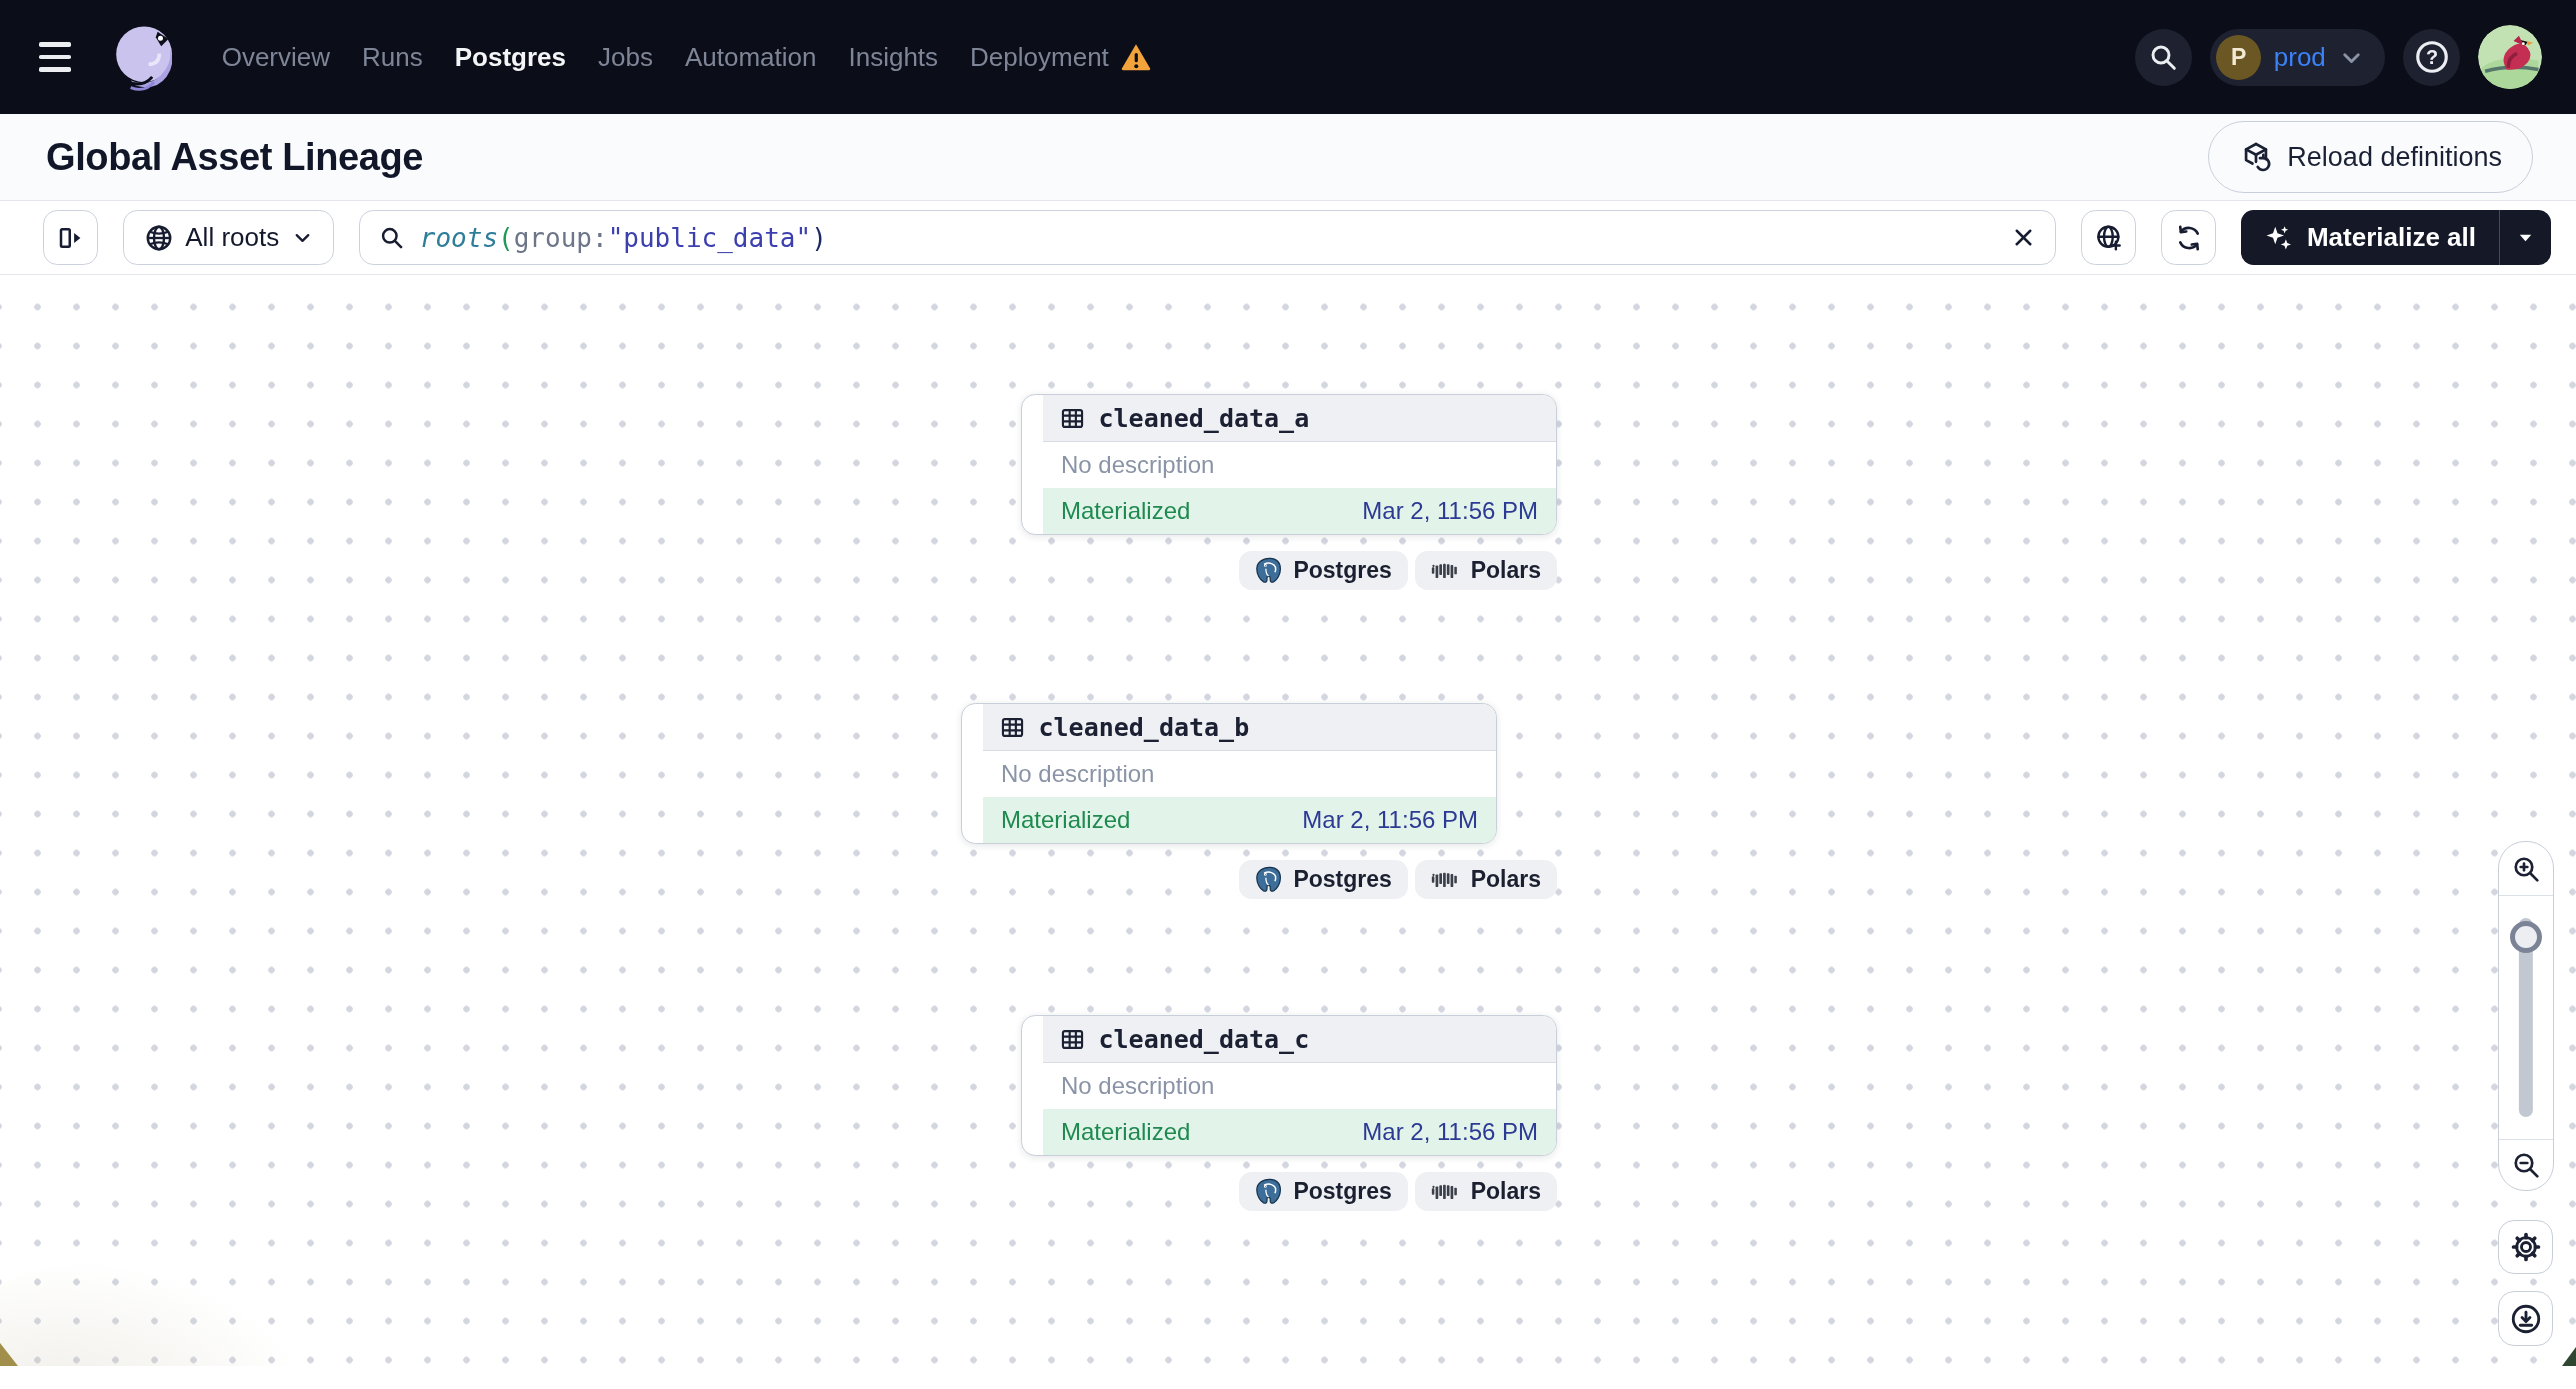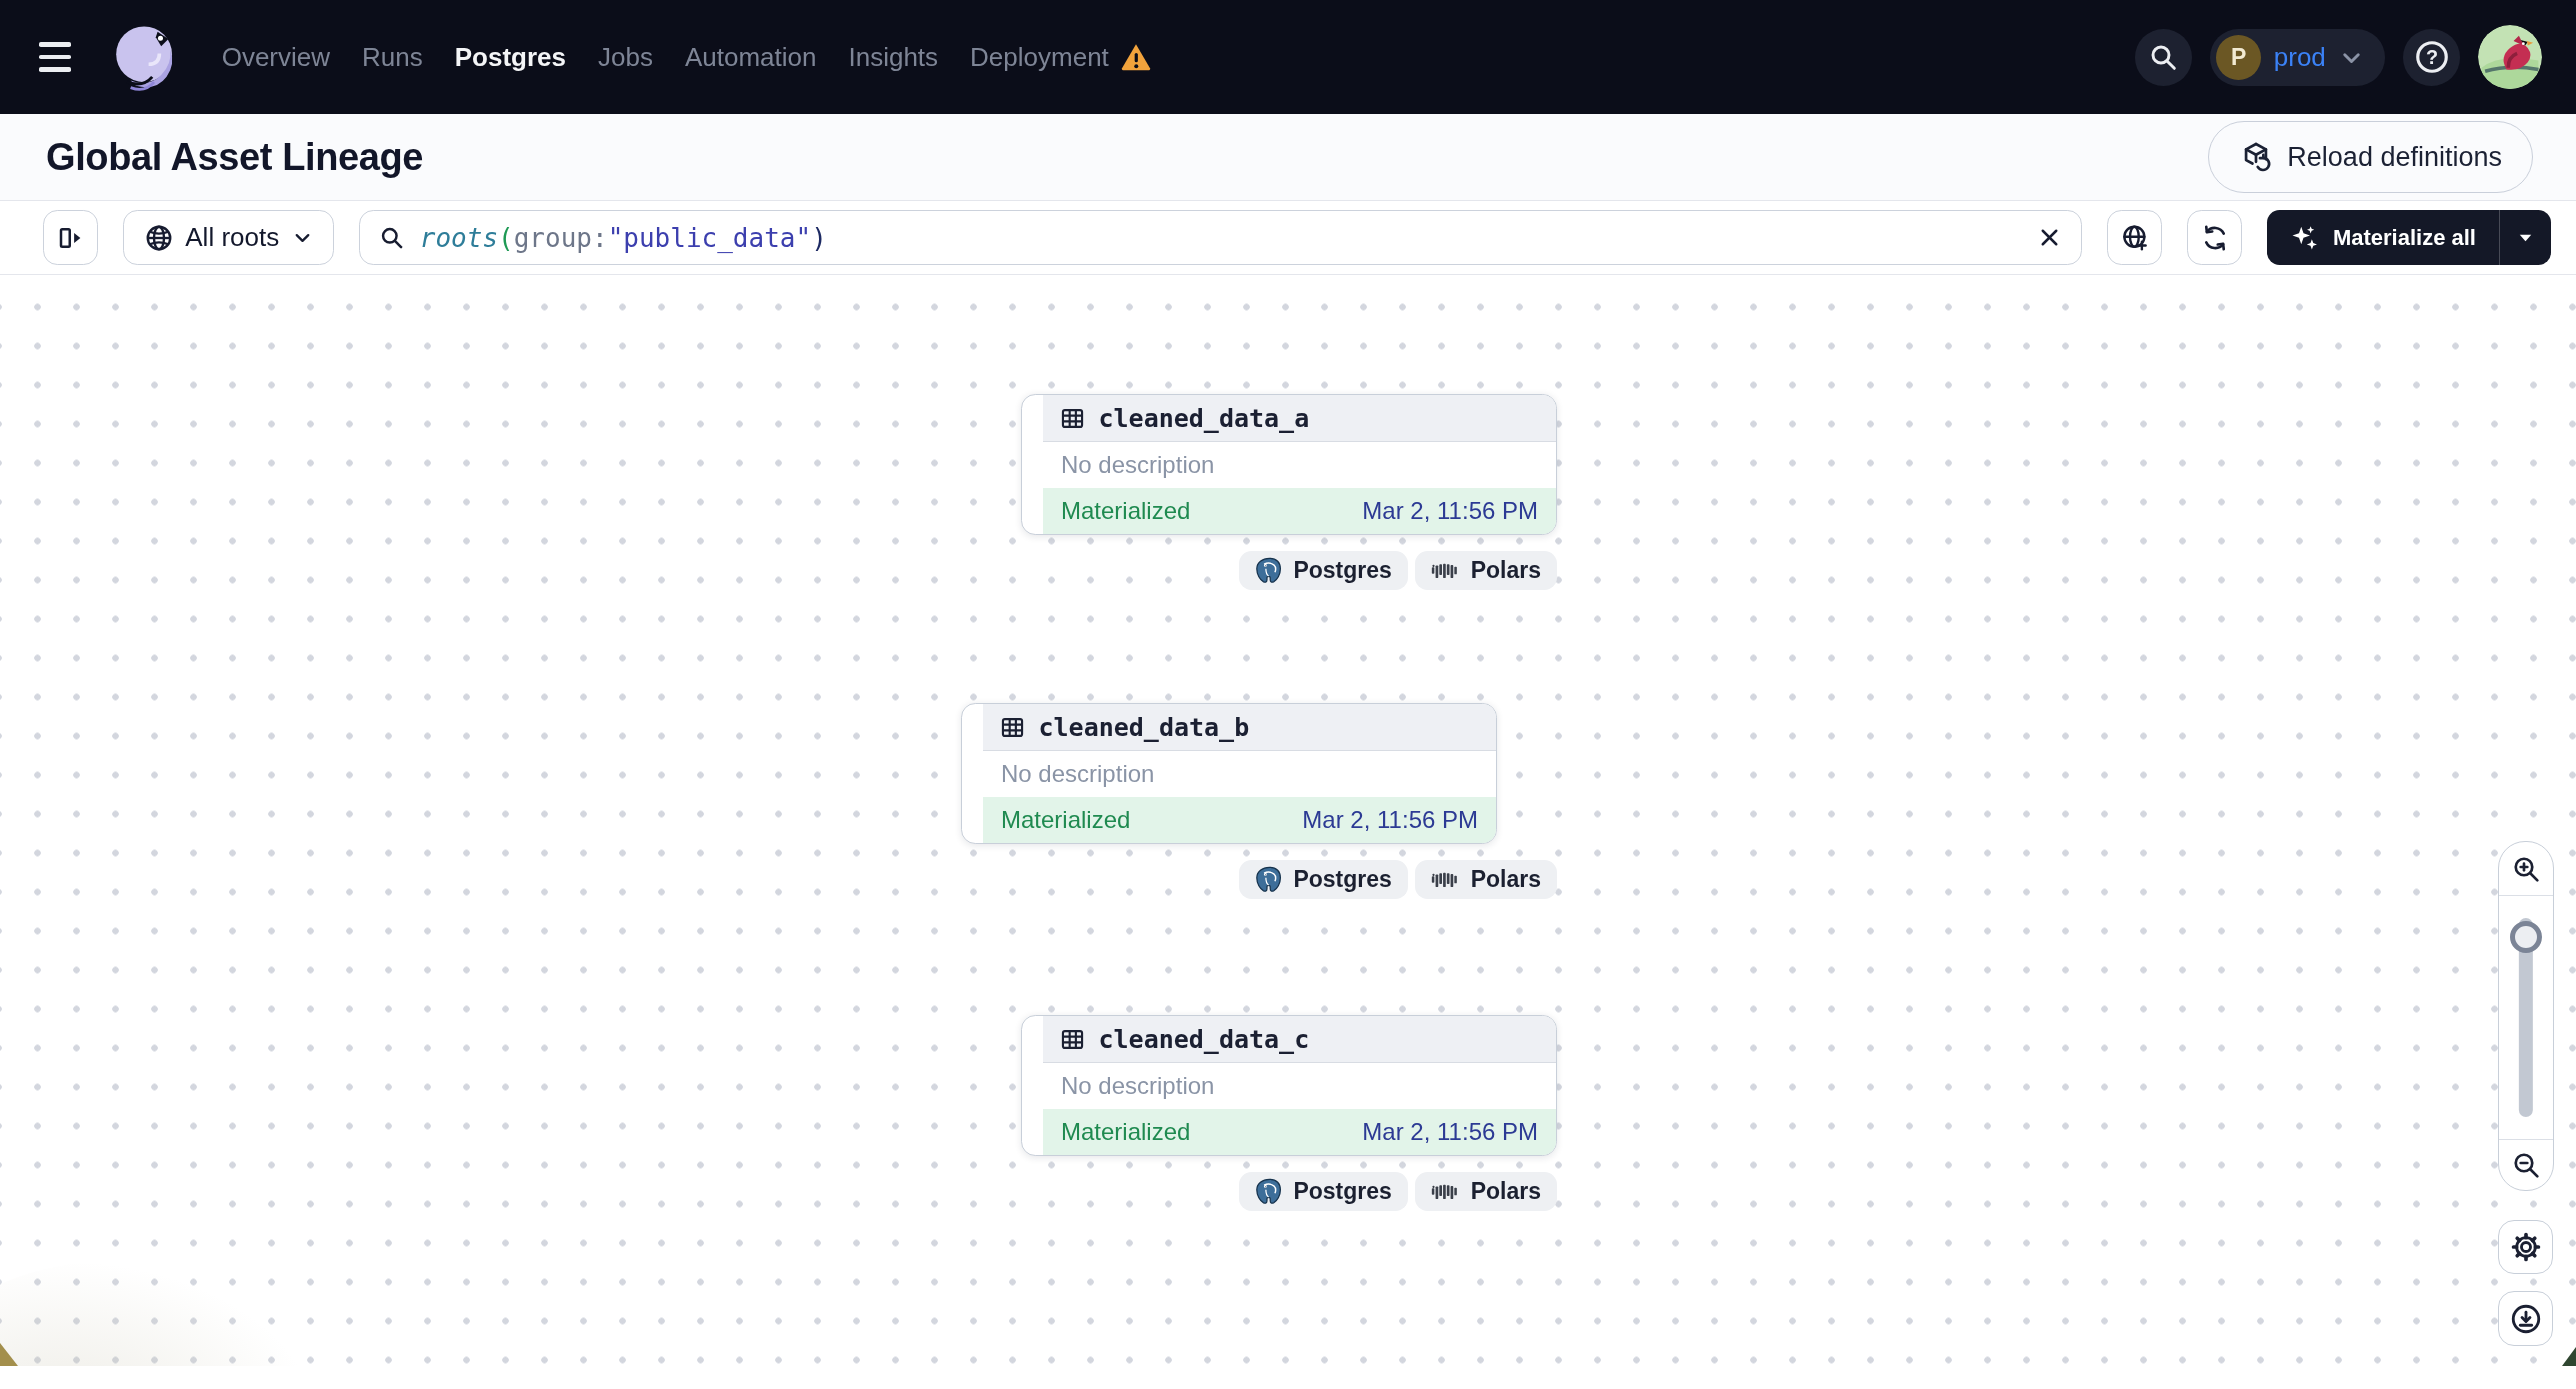--- a/index.html
+++ b/index.html
@@ -33,21 +33,21 @@
   .assets-filter { padding:0 19.7px; gap:11.6px; font-size:26px; font-weight:500; color:#13182c; }
   .search-box { flex:1; height:55px; border:1.8px solid #ccd2dc; border-radius:14.3px; display:flex; align-items:center; padding:0 18px; gap:14.3px; background:#fff; }
   .query { font-family:"DejaVu Sans Mono", monospace; font-size:26px; flex:1; white-space:pre; }
   .q-function { color:#2e7d99; font-style:italic; }
   .q-paren-open { color:#1f9a55; }
   .q-attr { color:#6d7689; }
   .q-string { color:#3c3fae; }
   .q-paren-close { color:#1d2a63; }
   .clear-btn { cursor:pointer; display:flex; align-items:center; }
   .materialize { height:55px; border-radius:12.5px; background:#141827; display:flex; align-items:stretch; overflow:hidden; cursor:pointer; }
-  .materialize-main { display:flex; align-items:center; gap:12.5px; padding:0 23px; color:#fff; font-size:22px; font-weight:600; }
+  .materialize-main { display:flex; align-items:center; gap:12.5px; padding:0 23px; color:#fff; font-size:26px; font-weight:600; }
   .materialize-caret { width:52px; display:flex; align-items:center; justify-content:center; border-left:1.8px solid rgba(255,255,255,0.22); }
 
   
   .canvas { position:relative; height:1091px; background-color:#fff; overflow:hidden;
     background-image:radial-gradient(circle, #d3d6de 3px, transparent 3.5px);
     background-size:39px 39px; background-position:18px 12.5px; }
 
   .asset-node { position:absolute; width:536px; border:1.8px solid #c8cfd9; border-radius:14.3px; background:#fff; overflow:hidden;
     box-shadow:0 1.8px 7.2px rgba(20,28,45,0.10); cursor:pointer;padding-left:21px; }
   .node-header { height:47px; background:#eef0f4; border-bottom:1.8px solid #d8dce3; display:flex; align-items:center; gap:12.5px; padding:0 16px; }

